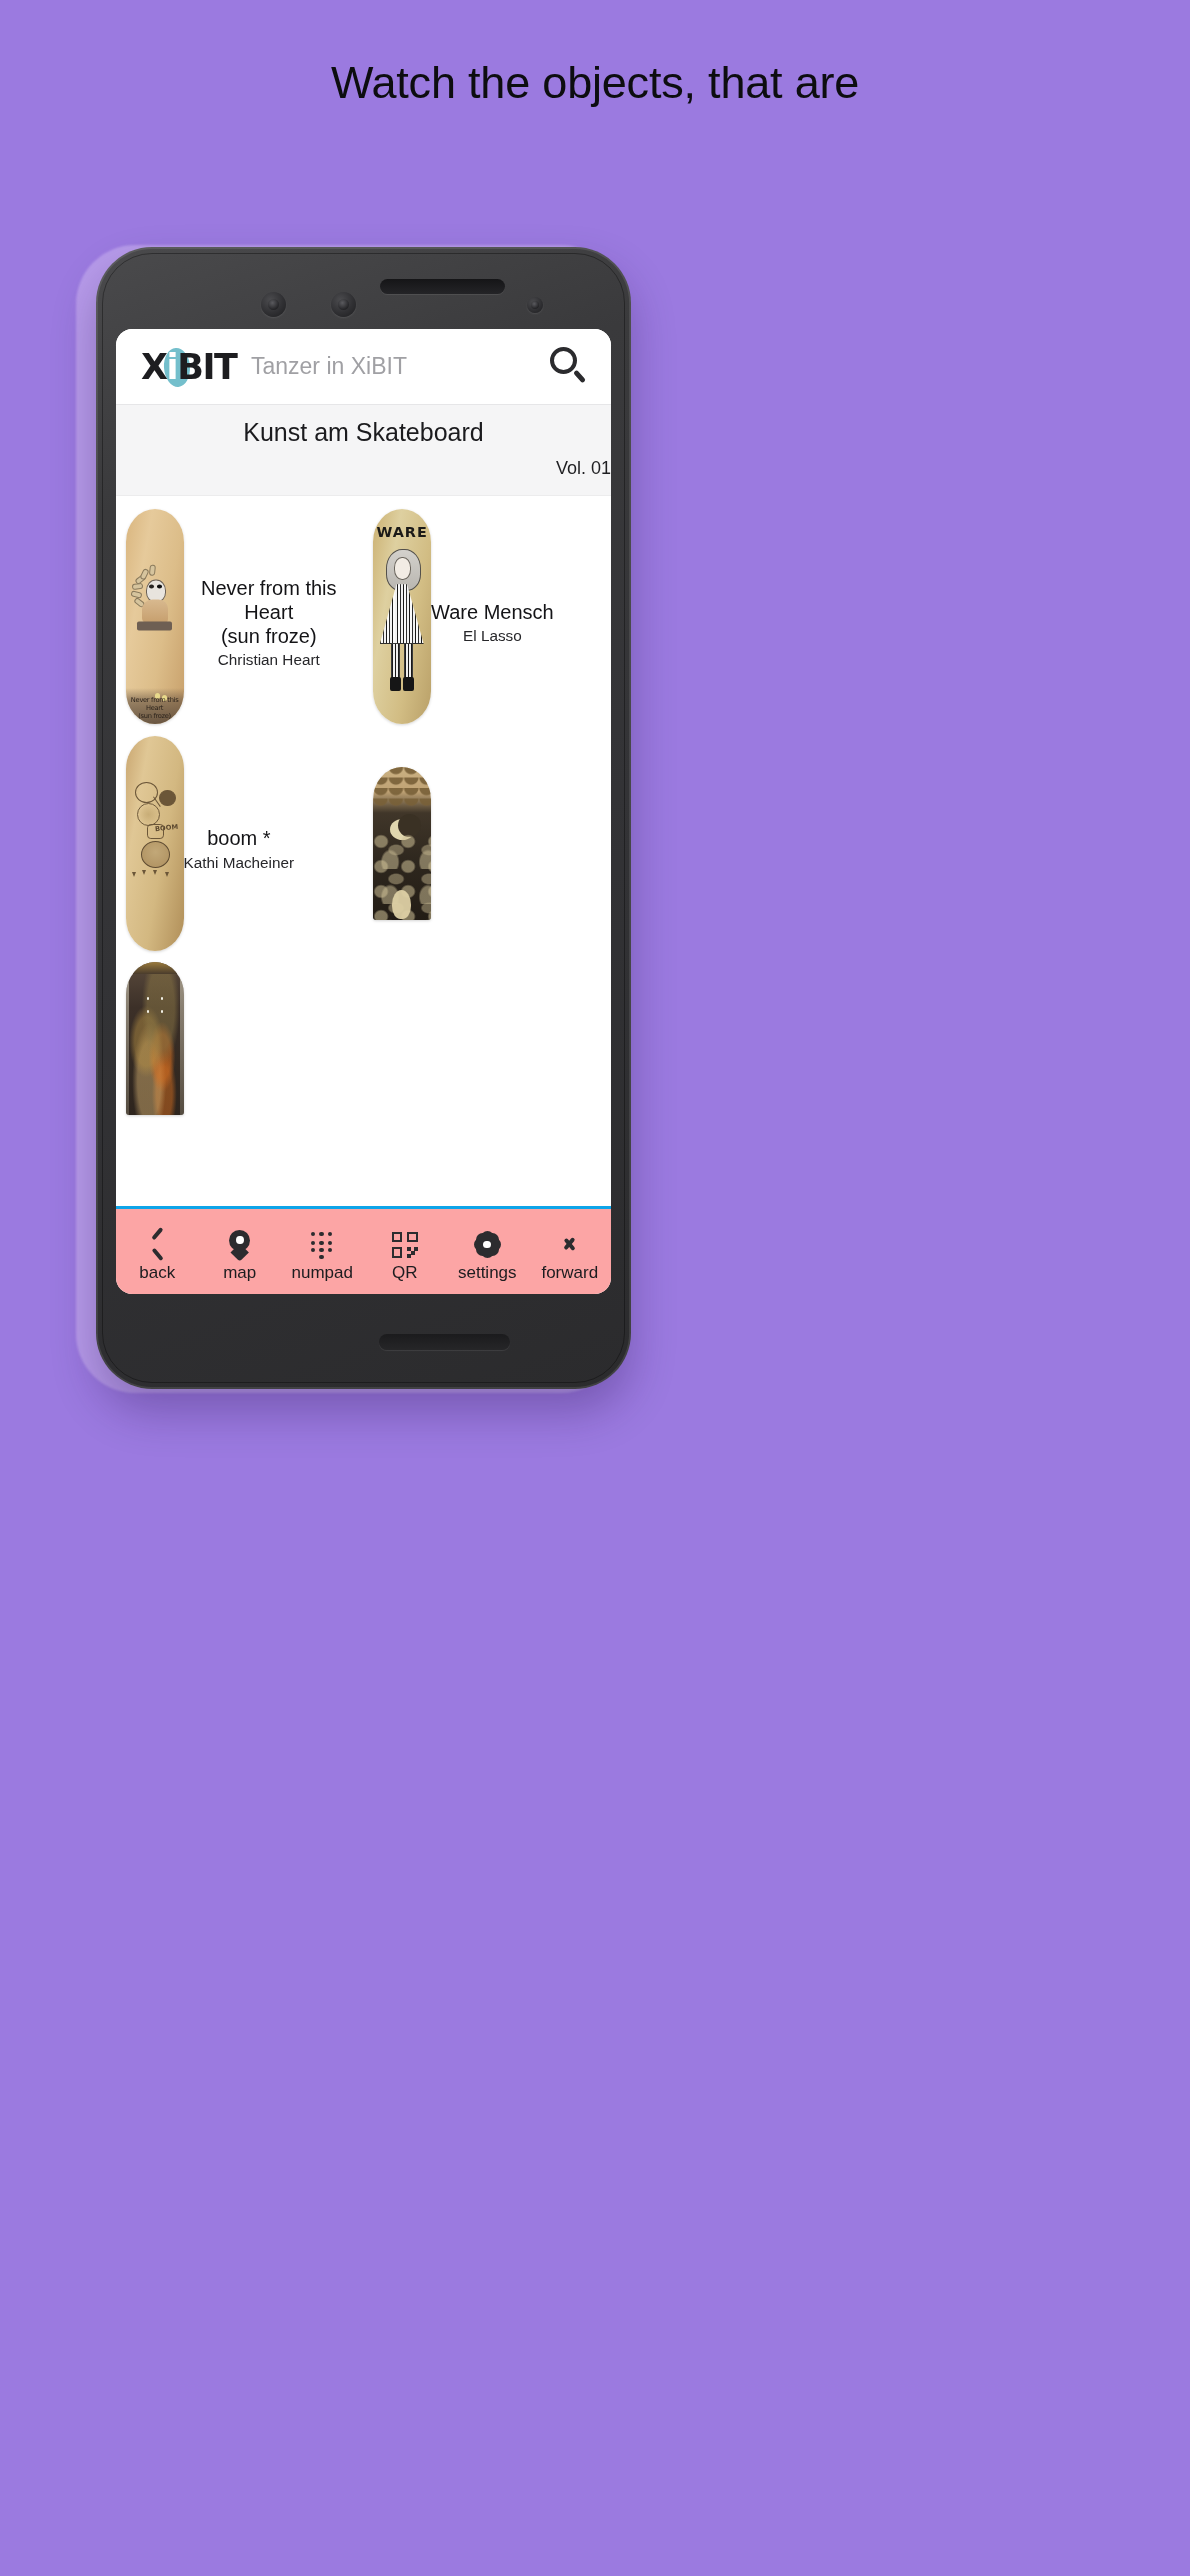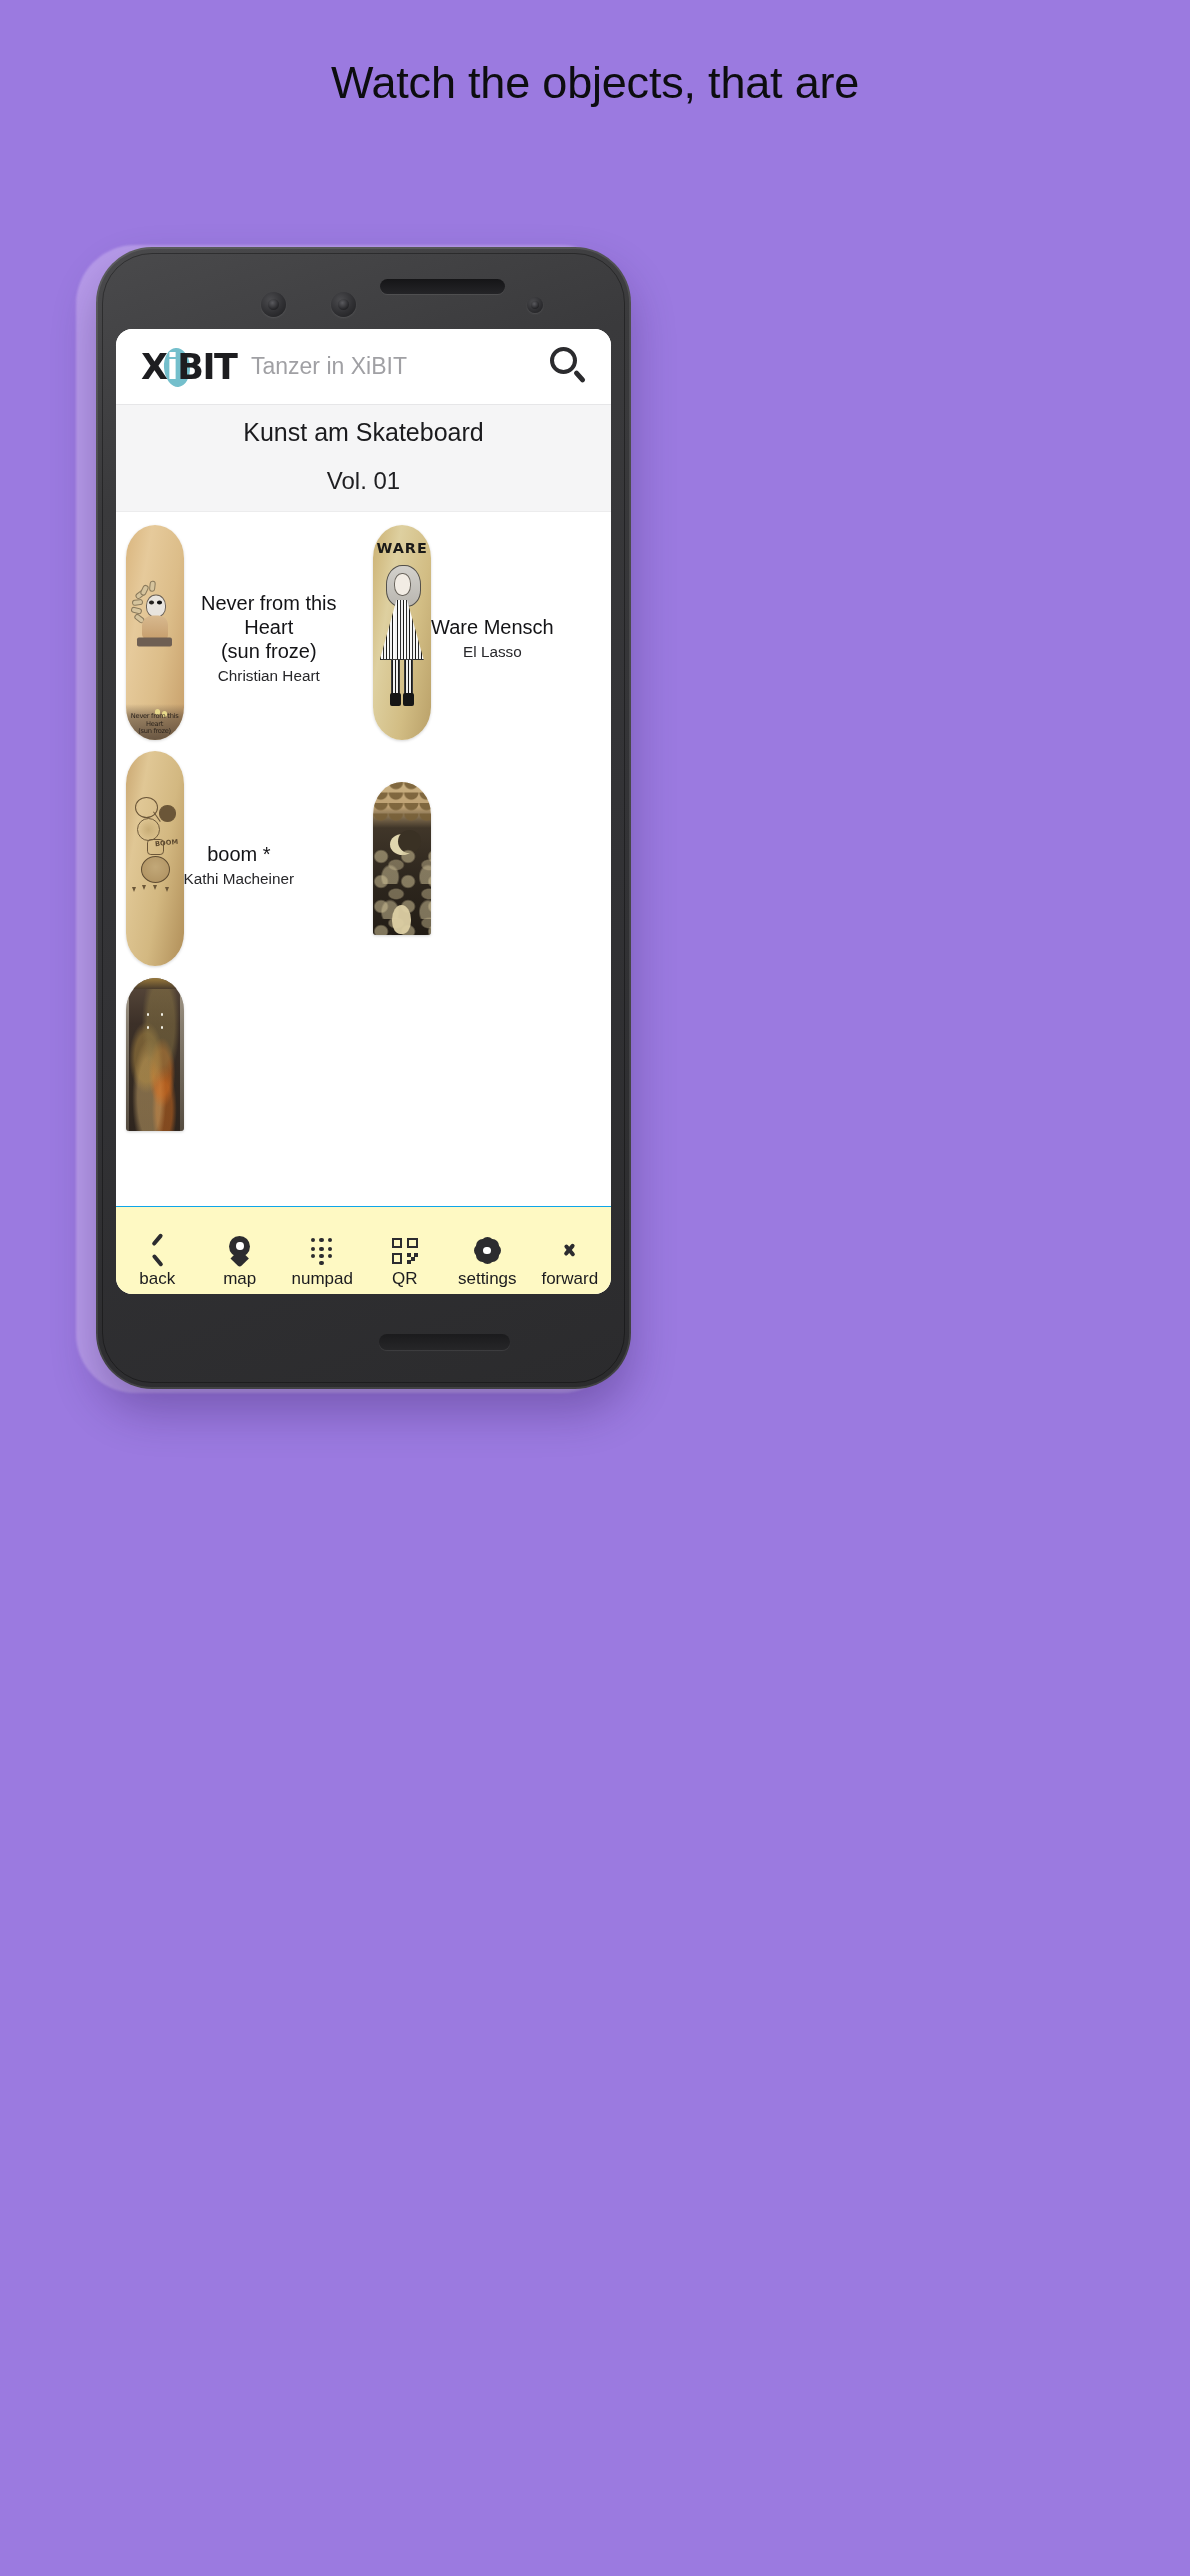--- a/index.html
+++ b/index.html
@@ -111,21 +111,21 @@
     transform-origin:top left;
   }
   .appbar-sep{height:1px;background:#e6e6e8;}
 
   
   .titleband{
     background:#f5f5f6;padding:12.5px 0 14.4px;text-align:center;
     border-bottom:1px solid #ececed;
   }
   .titleband .t1{font-size:25px;color:#1b1b1e;line-height:1.18;}
-  .titleband .t2{font-size:24px;color:#1f1f22;line-height:1.3;margin-top:18px;}
+  .titleband .t2{font-size:18px;color:#1f1f22;line-height:1.3;margin-top:10px;text-align:right;}
 
   
   .grid{
     background:#fff;padding:13.4px 0 0;
     display:grid;grid-template-columns:1fr 1fr;
     column-gap:0;row-gap:0;
     height:749px;box-sizing:border-box;
     align-content:start;
   }
   .cell{
@@ -312,23 +312,23 @@
   .d6-edge{
     position:absolute;left:0;top:0;width:3.8px;height:100%;
     background:linear-gradient(180deg,rgba(230,225,205,.55),rgba(200,190,165,.25));
   }
   .d6-edge.r{left:auto;right:0;}
   .d6-bolt{position:absolute;width:2.9px;height:2.9px;border-radius:50%;background:#f2f0e6;}
 
   
   .navbar{
     position:absolute;left:0;bottom:0;width:100%;height:88px;
-    background:#fef9c3;border-top:1px solid #0ea5e9;
+    background:#fca5a5;border-top:3px solid #0ea5e9;
     display:flex;align-items:flex-start;justify-content:space-around;
-    padding-top:27px;box-sizing:border-box;
+    padding-top:19px;box-sizing:border-box;
   }
   .nav-item{
     display:flex;flex-direction:column;align-items:center;width:81px;
   }
   .nav-ico{height:33px;display:flex;align-items:center;justify-content:center;}
   .nav-label{font-size:17px;color:#1c1c1f;margin-top:1.9px;}
 
   .chev{width:17px;height:29px;position:relative;}
   .chev:before,.chev:after{
     content:"";position:absolute;left:3.8px;width:14.4px;height:4.3px;border-radius:2.9px;background:#2c2c2f;

